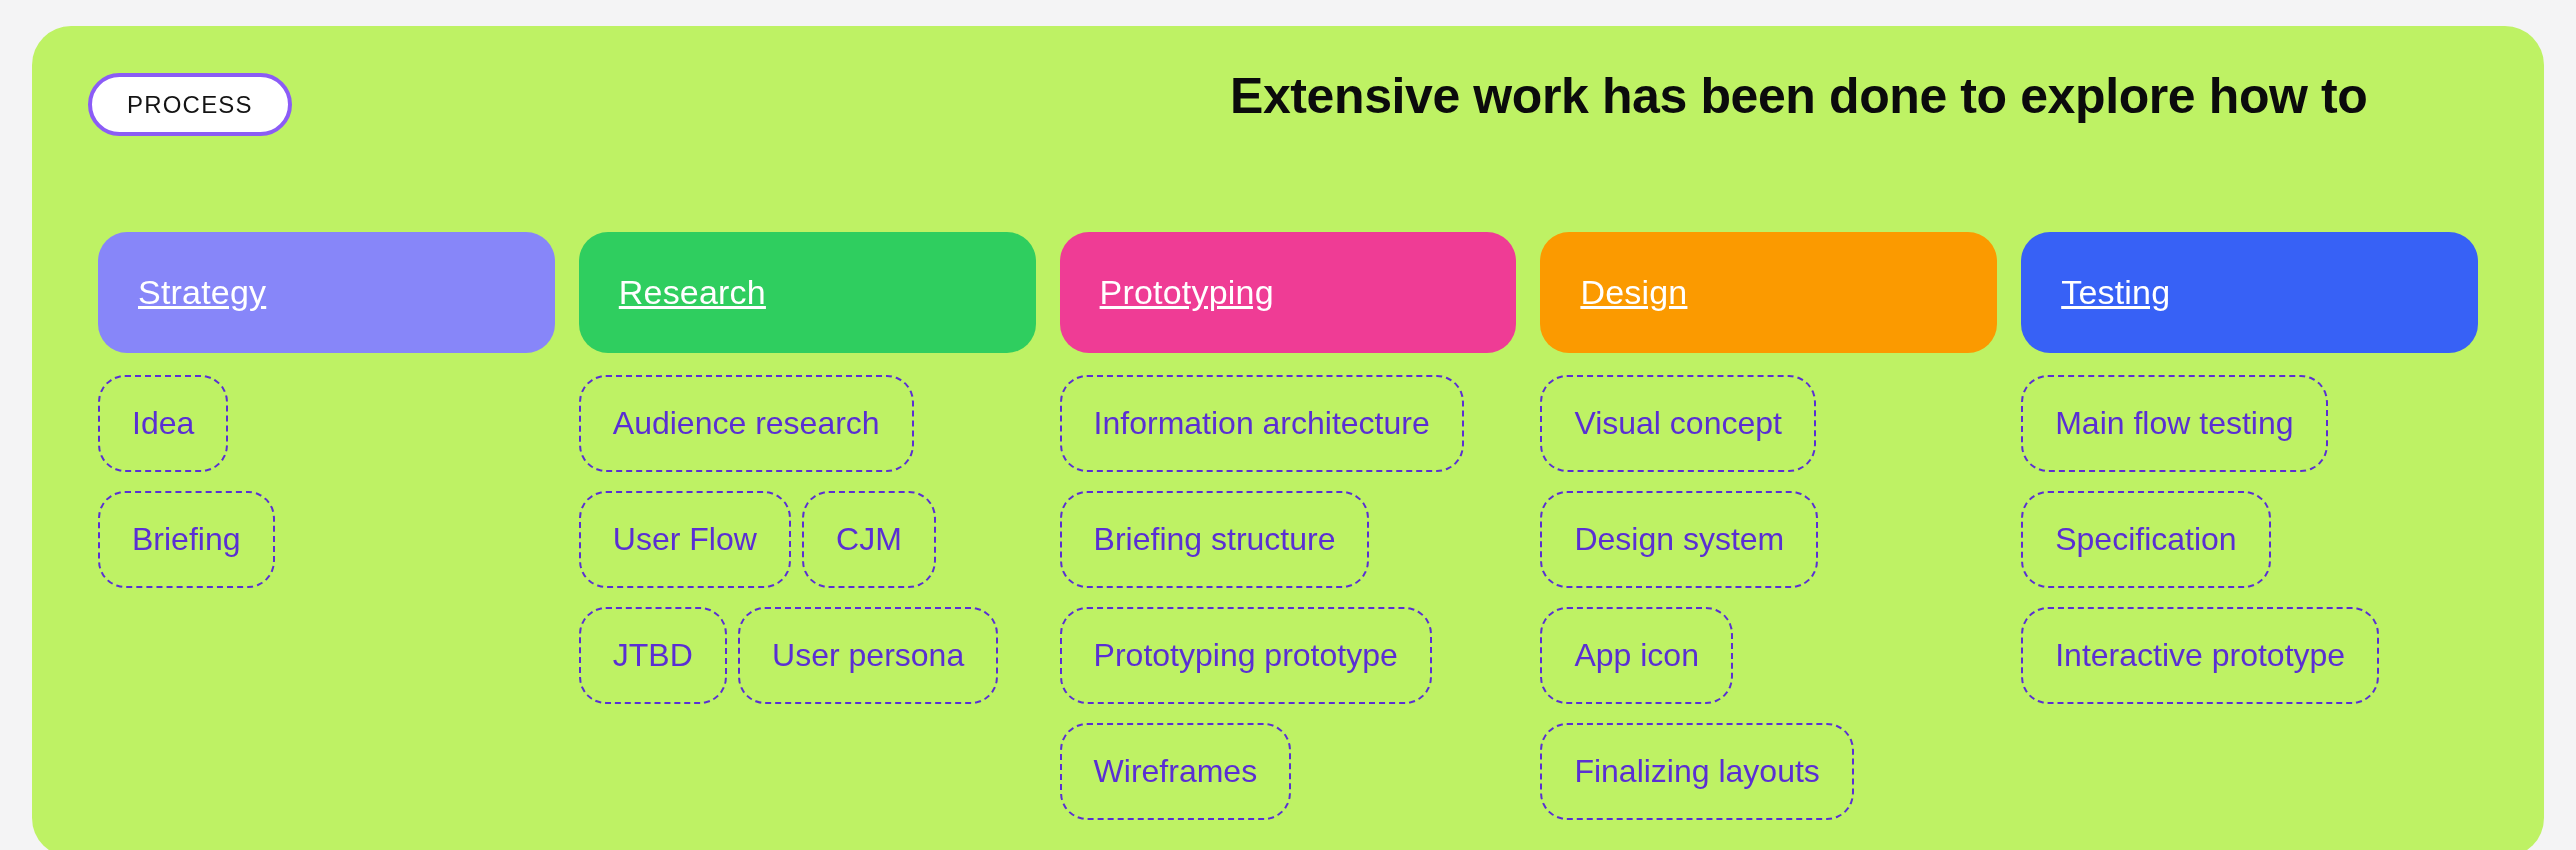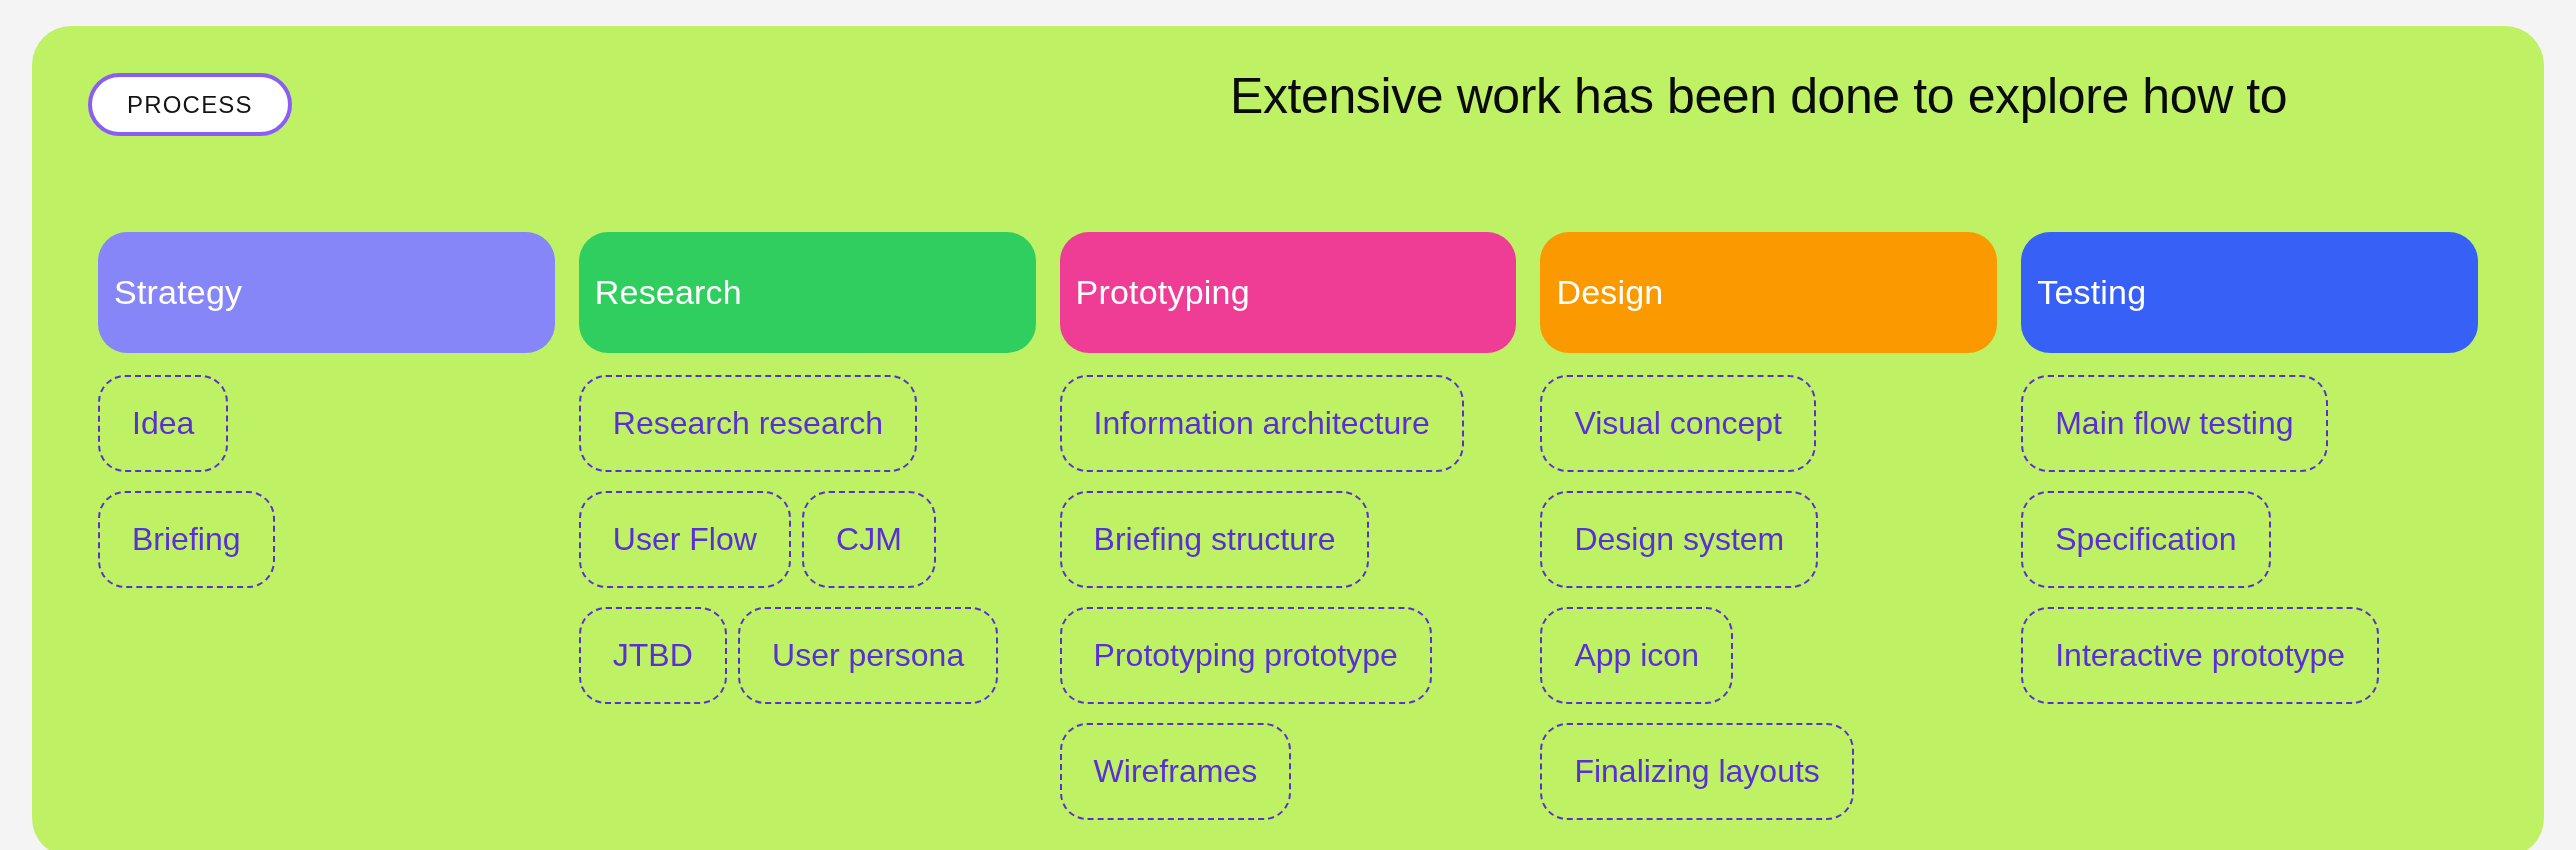--- a/index.html
+++ b/index.html
@@ -38,47 +38,48 @@
     box-sizing: border-box;
     background: #FFFFFF;
   }
   .headline {
     position: absolute;
     left: 1198px;
     top: 40px;
     width: 1288px;
     font-size: 50px;
     line-height: 60px;
-    font-weight: 400;
+    font-weight: 700;
     color: #0B0B0C;
     letter-spacing: -0.4px;
   }
   .headline .line { white-space: nowrap; }
   .headline .accent { color: var(--accent-color); }
   .stages {
     position: absolute;
     left: 66px;
     top: 206px;
     width: 2380px;
     display: grid;
     grid-template-columns: repeat(5, 1fr);
     column-gap: 24px;
   }
   .stage-col { display: flex; flex-direction: column; }
   .stage-header {
     height: 121px;
     border-radius: 29px;
     display: flex;
     align-items: center;
-    padding-left: 16px;
+    padding-left: 40px;
     box-sizing: border-box;
     color: #FFFFFF;
     font-size: 34px;
     font-weight: 500;
     letter-spacing: 0.2px;
+    text-decoration: underline;
   }
   .rows {
     margin-top: 22px;
     display: flex;
     flex-direction: column;
     align-items: flex-start;
     gap: 19px;
     justify-content: center;
   }
   .row { display: flex; gap: 11.3px; }
@@ -125,21 +126,21 @@
           </div>
         </div>
   </div>
 
   <div class="stage-col">
     <div class="stage-header" style="background: rgb(47, 206, 95); align-items: center;">
       <span class="stage-label">Research</span>
     </div>
     <div class="rows">
           <div class="row">
-            <div class="tag">Research research</div>
+            <div class="tag">Audience research</div>
           </div>
           <div class="row">
             <div class="tag">User Flow</div>
             <div class="tag">CJM</div>
           </div>
           <div class="row">
             <div class="tag">JTBD</div>
             <div class="tag">User persona</div>
           </div>
         </div>

